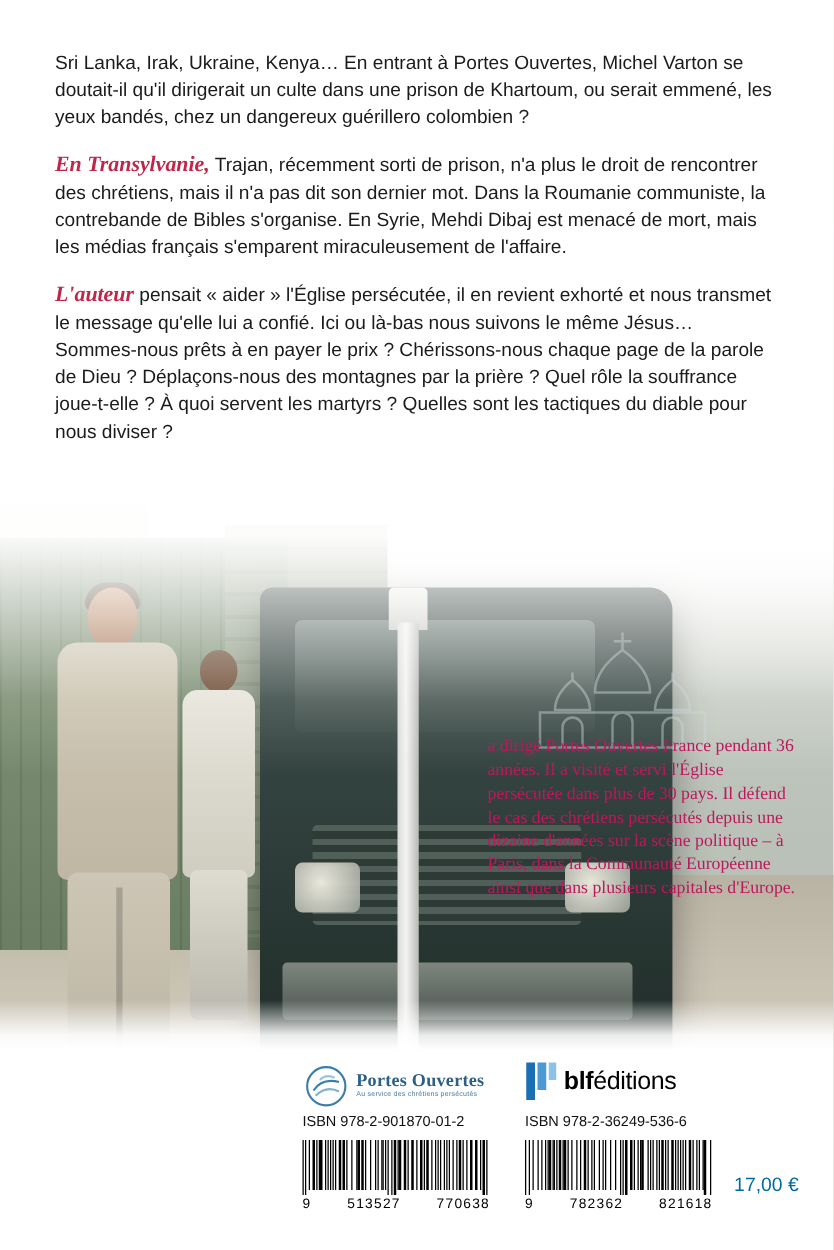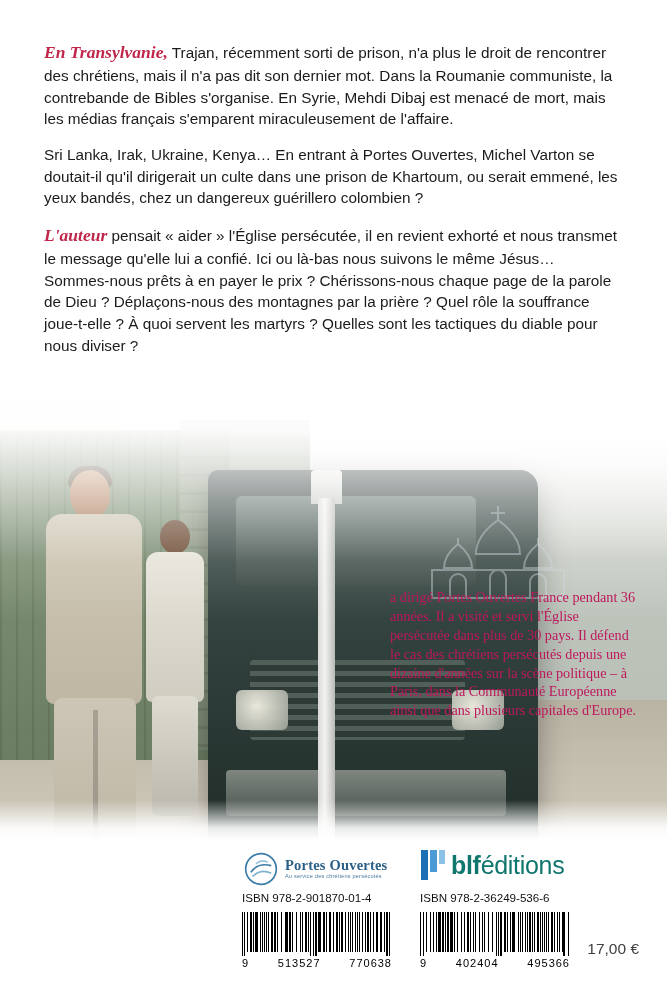--- a/index.html
+++ b/index.html
@@ -384,22 +384,22 @@
     display: flex;
     align-items: center;
     gap: 5px;
   }
   .blf-mark {
     width: 26px;
     height: 34px;
   }
   .blf-text {
     font-family: "Liberation Sans", sans-serif;
-    font-size: 25px;
-    color: #0f766e;
+    font-size: 20px;
+    color: #000000;
     letter-spacing: -0.3px;
   }
   .blf-text b { font-weight: bold; }
 
   
   .barcode {
     position: absolute;
     top: 72px;
     height: 52px;
   }
@@ -424,21 +424,21 @@
   }
   .barcode-left { left: 226px; width: 150px; }
   .barcode-right { left: 404px; width: 150px; }
 
   .price {
     position: absolute;
     right: 44px;
     top: 100px;
     font-family: "Liberation Sans", sans-serif;
     font-size: 15.5px;
-    color: #404040;
+    color: #0369a1;
   }
 </style>
 </head>
 <body>
 
 <div class="page">
 
   <div class="photo">
     <div class="ground"></div>
     <div class="wall-white"></div>
@@ -484,23 +484,23 @@
       <path d="M34 72 h132 v28 h-132z"></path>
       <path d="M52 100 v-16 a8 8 0 0 1 16 0 v16"></path>
       <path d="M92 100 v-20 a8 8 0 0 1 16 0 v20"></path>
       <path d="M132 100 v-16 a8 8 0 0 1 16 0 v16"></path>
       <path d="M60 40 v6 M140 40 v6"></path>
     </g>
   </svg>
 
   <div class="blurb">
 
+    <p class="para"><span>Sri Lanka, Irak, Ukraine, Kenya… En entrant à Portes Ouvertes, Michel Varton se doutait-il qu'il dirigerait un culte dans une prison de Khartoum, ou serait emmené, les yeux bandés, chez un dangereux guérillero colombien ?</span></p>
+
     <p class="para"><span class="lead">En Transylvanie,</span><span> Trajan, récemment sorti de prison, n'a plus le droit de rencontrer des chrétiens, mais il n'a pas dit son dernier mot. Dans la Roumanie communiste, la contrebande de Bibles s'organise. En Syrie, Mehdi Dibaj est menacé de mort, mais les médias français s'emparent miraculeusement de l'affaire.</span></p>
-
-    <p class="para"><span>Sri Lanka, Irak, Ukraine, Kenya… En entrant à Portes Ouvertes, Michel Varton se doutait-il qu'il dirigerait un culte dans une prison de Khartoum, ou serait emmené, les yeux bandés, chez un dangereux guérillero colombien ?</span></p>
 
     <p class="para"><span class="lead">L'auteur</span><span> pensait « aider » l'Église persécutée, il en revient exhorté et nous transmet le message qu'elle lui a confié. Ici ou là-bas nous suivons le même Jésus… Sommes-nous prêts à en payer le prix ? Chérissons-nous chaque page de la parole de Dieu ? Déplaçons-nous des montagnes par la prière ? Quel rôle la souffrance joue-t-elle ? À quoi servent les martyrs ? Quelles sont les tactiques du diable pour nous diviser ?</span></p>
 
   </div>
 
   <div class="author">
     <p class="author-text">a dirigé Portes Ouvertes France pendant 36 années. Il a visité et servi l'Église persécutée dans plus de 30 pays. Il défend le cas des chrétiens persécutés depuis une dizaine d'années sur la scène politique – à Paris, dans la Communauté Européenne ainsi que dans plusieurs capitales d'Europe.</p>
   </div>
 
   <div class="logos">
@@ -511,21 +511,21 @@
         <path d="M8 24 q8 -12 24 -8" fill="none" stroke="#3b7da8" stroke-width="2"></path>
         <path d="M10 29 q10 -10 22 -4" fill="none" stroke="#7fb2cf" stroke-width="2"></path>
         <path d="M14 14 q6 -6 14 -2" fill="none" stroke="#9ac6dd" stroke-width="2"></path>
       </svg>
       <div class="logo-po-text">
         <div class="logo-po-title">Portes Ouvertes</div>
         <div class="logo-po-sub">Au service des chrétiens persécutés</div>
       </div>
     </div>
 
-    <div class="isbn isbn-left">ISBN 978-2-901870-01-4</div>
+    <div class="isbn isbn-left">ISBN 978-2-901870-01-2</div>
 
     <div class="logo-blf">
       <svg class="blf-mark" viewBox="0 0 26 34">
         <rect x="1" y="2" width="7" height="30" fill="#1a6fb5"></rect>
         <rect x="10" y="2" width="7" height="22" fill="#4b9ad6"></rect>
         <rect x="19" y="2" width="6" height="14" fill="#8cc2e8"></rect>
       </svg>
       <div class="blf-text"><b>blf</b><span>éditions</span></div>
     </div>
 
@@ -699,21 +699,21 @@
           <i style="width:1px;height:92%"></i>
           <i style="width:1px;height:92%"></i>
           <i style="width:1px;background:transparent"></i>
           <i style="width:1px;height:92%"></i>
           <i style="width:3px;height:100%"></i>
           <i style="width:1px;background:transparent"></i>
           <i style="width:3px;height:100%"></i>
         </div>
       <div class="digits">
         <span>9</span>
-        <span>402404</span>
-        <span>495366</span>
+        <span>782362</span>
+        <span>821618</span>
       </div>
     </div>
 
     <div class="price">17,00 €</div>
   </div>
 
 </div>
 
 </body></html>

